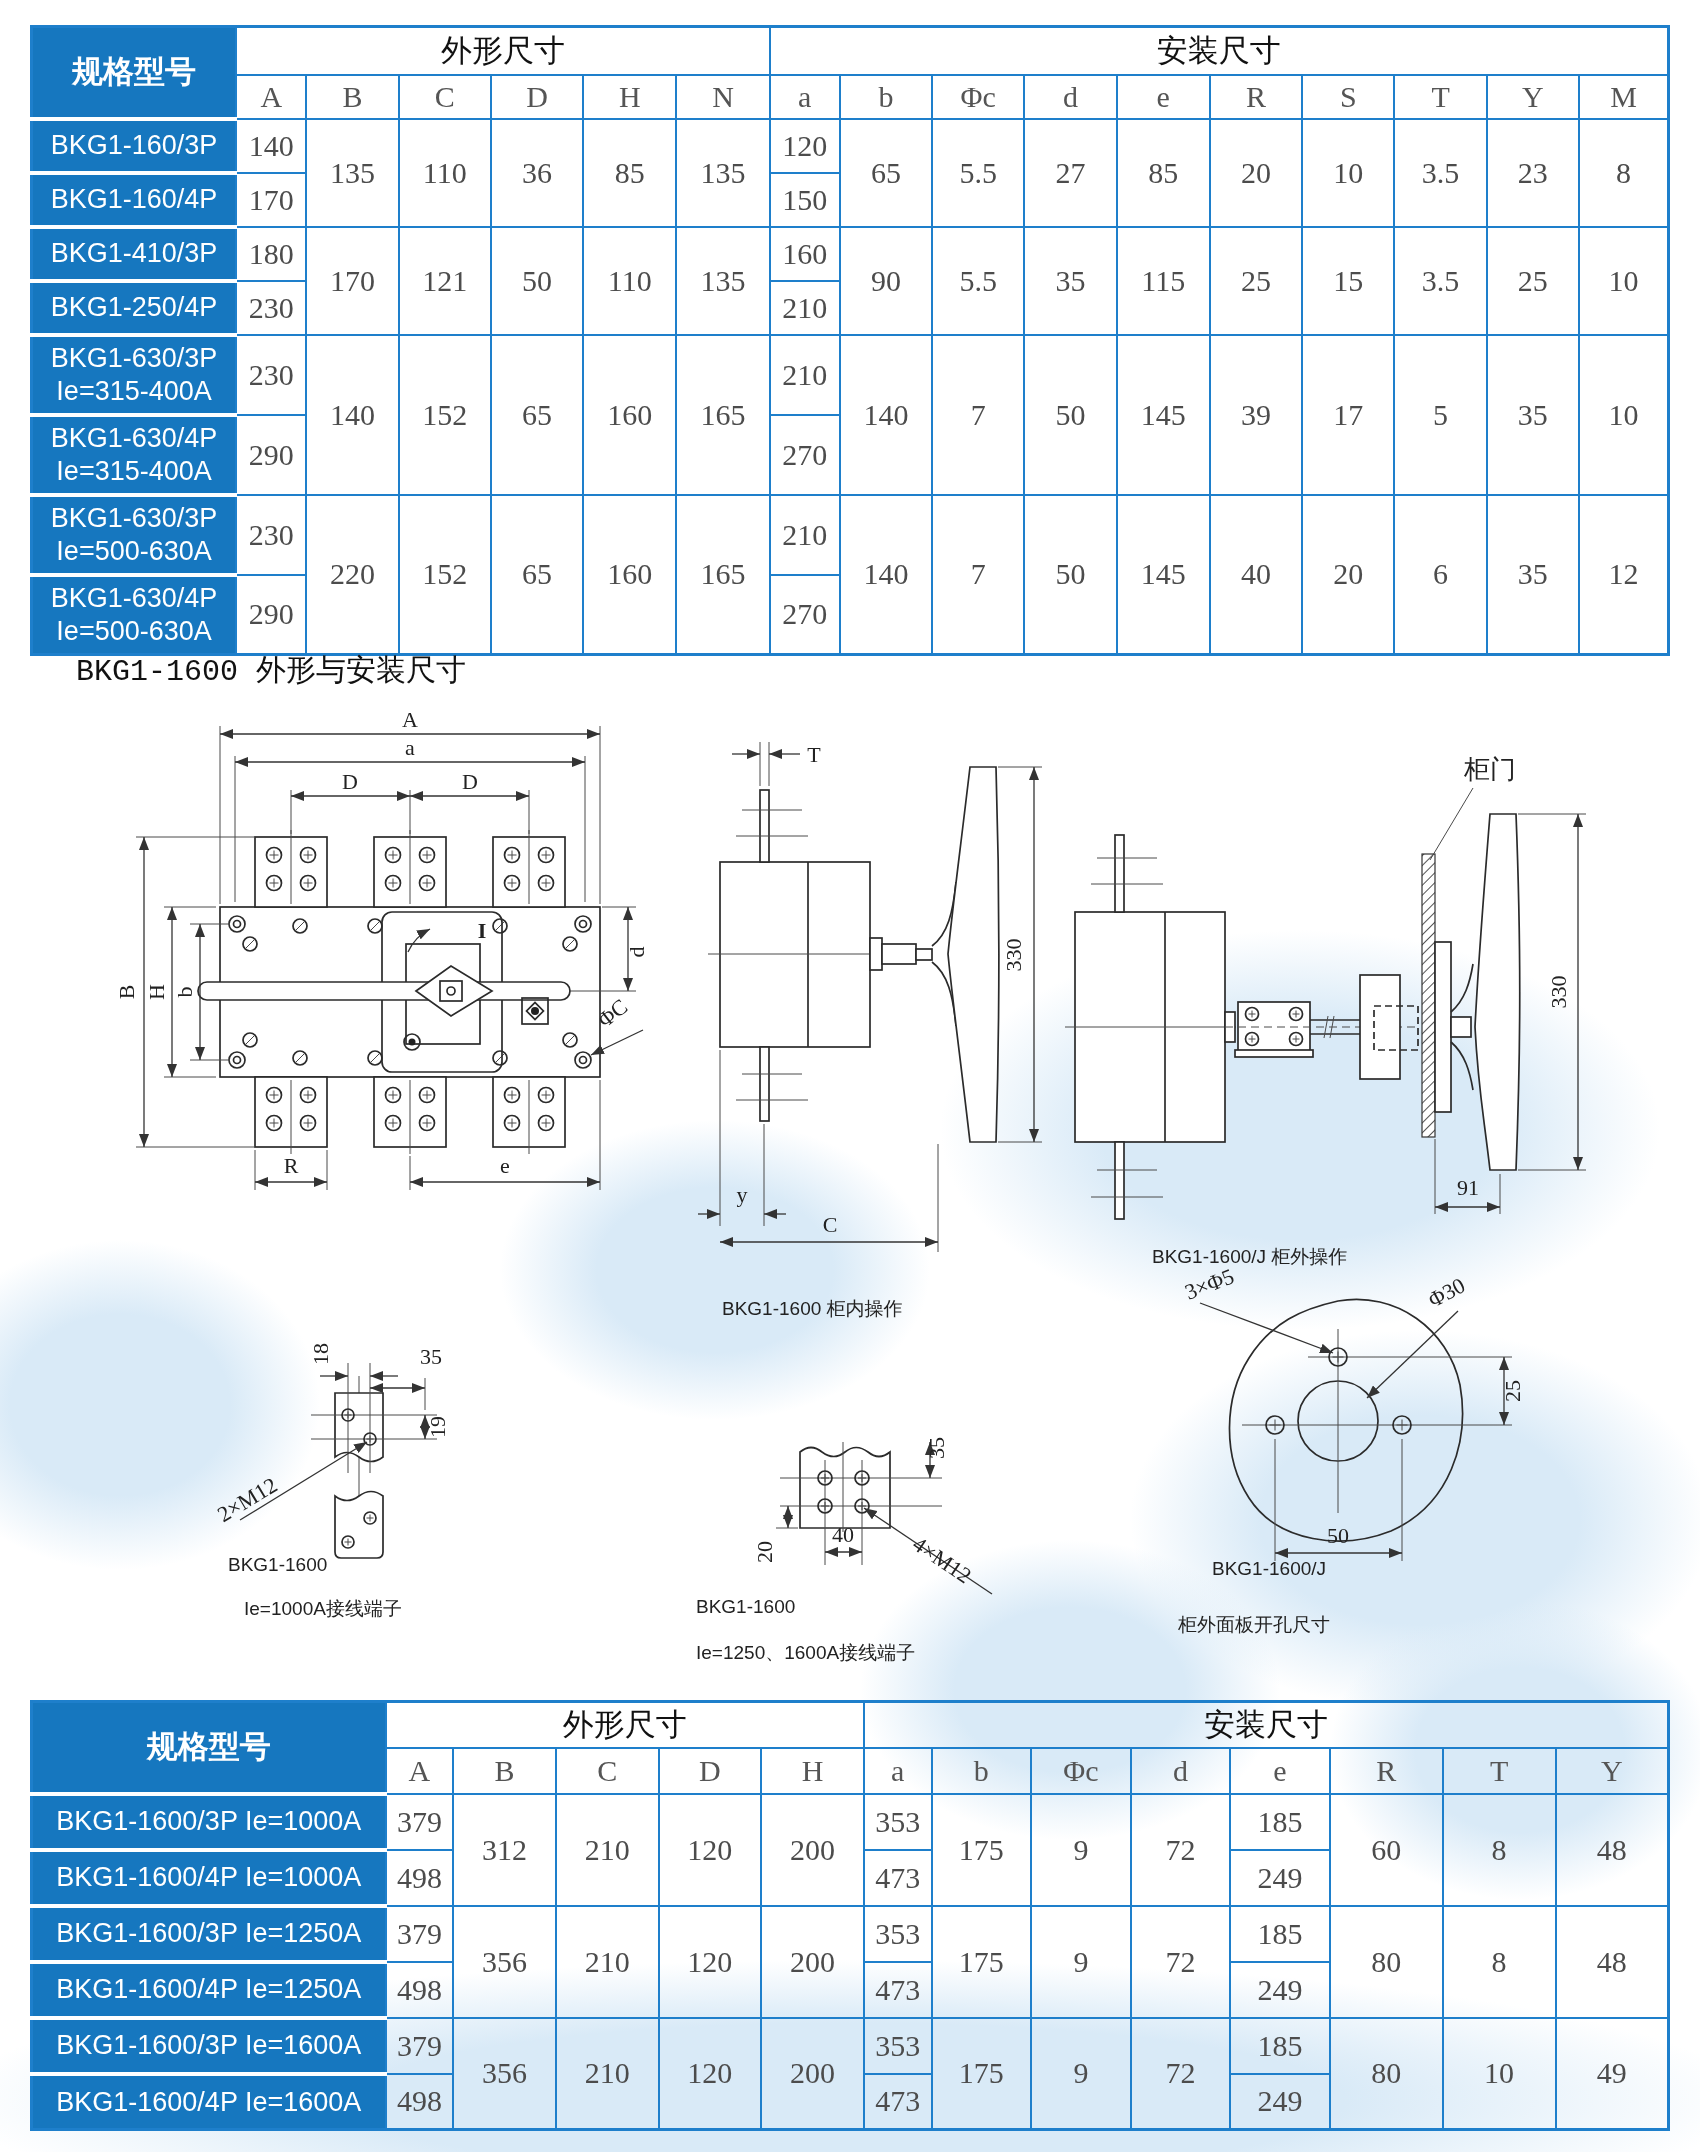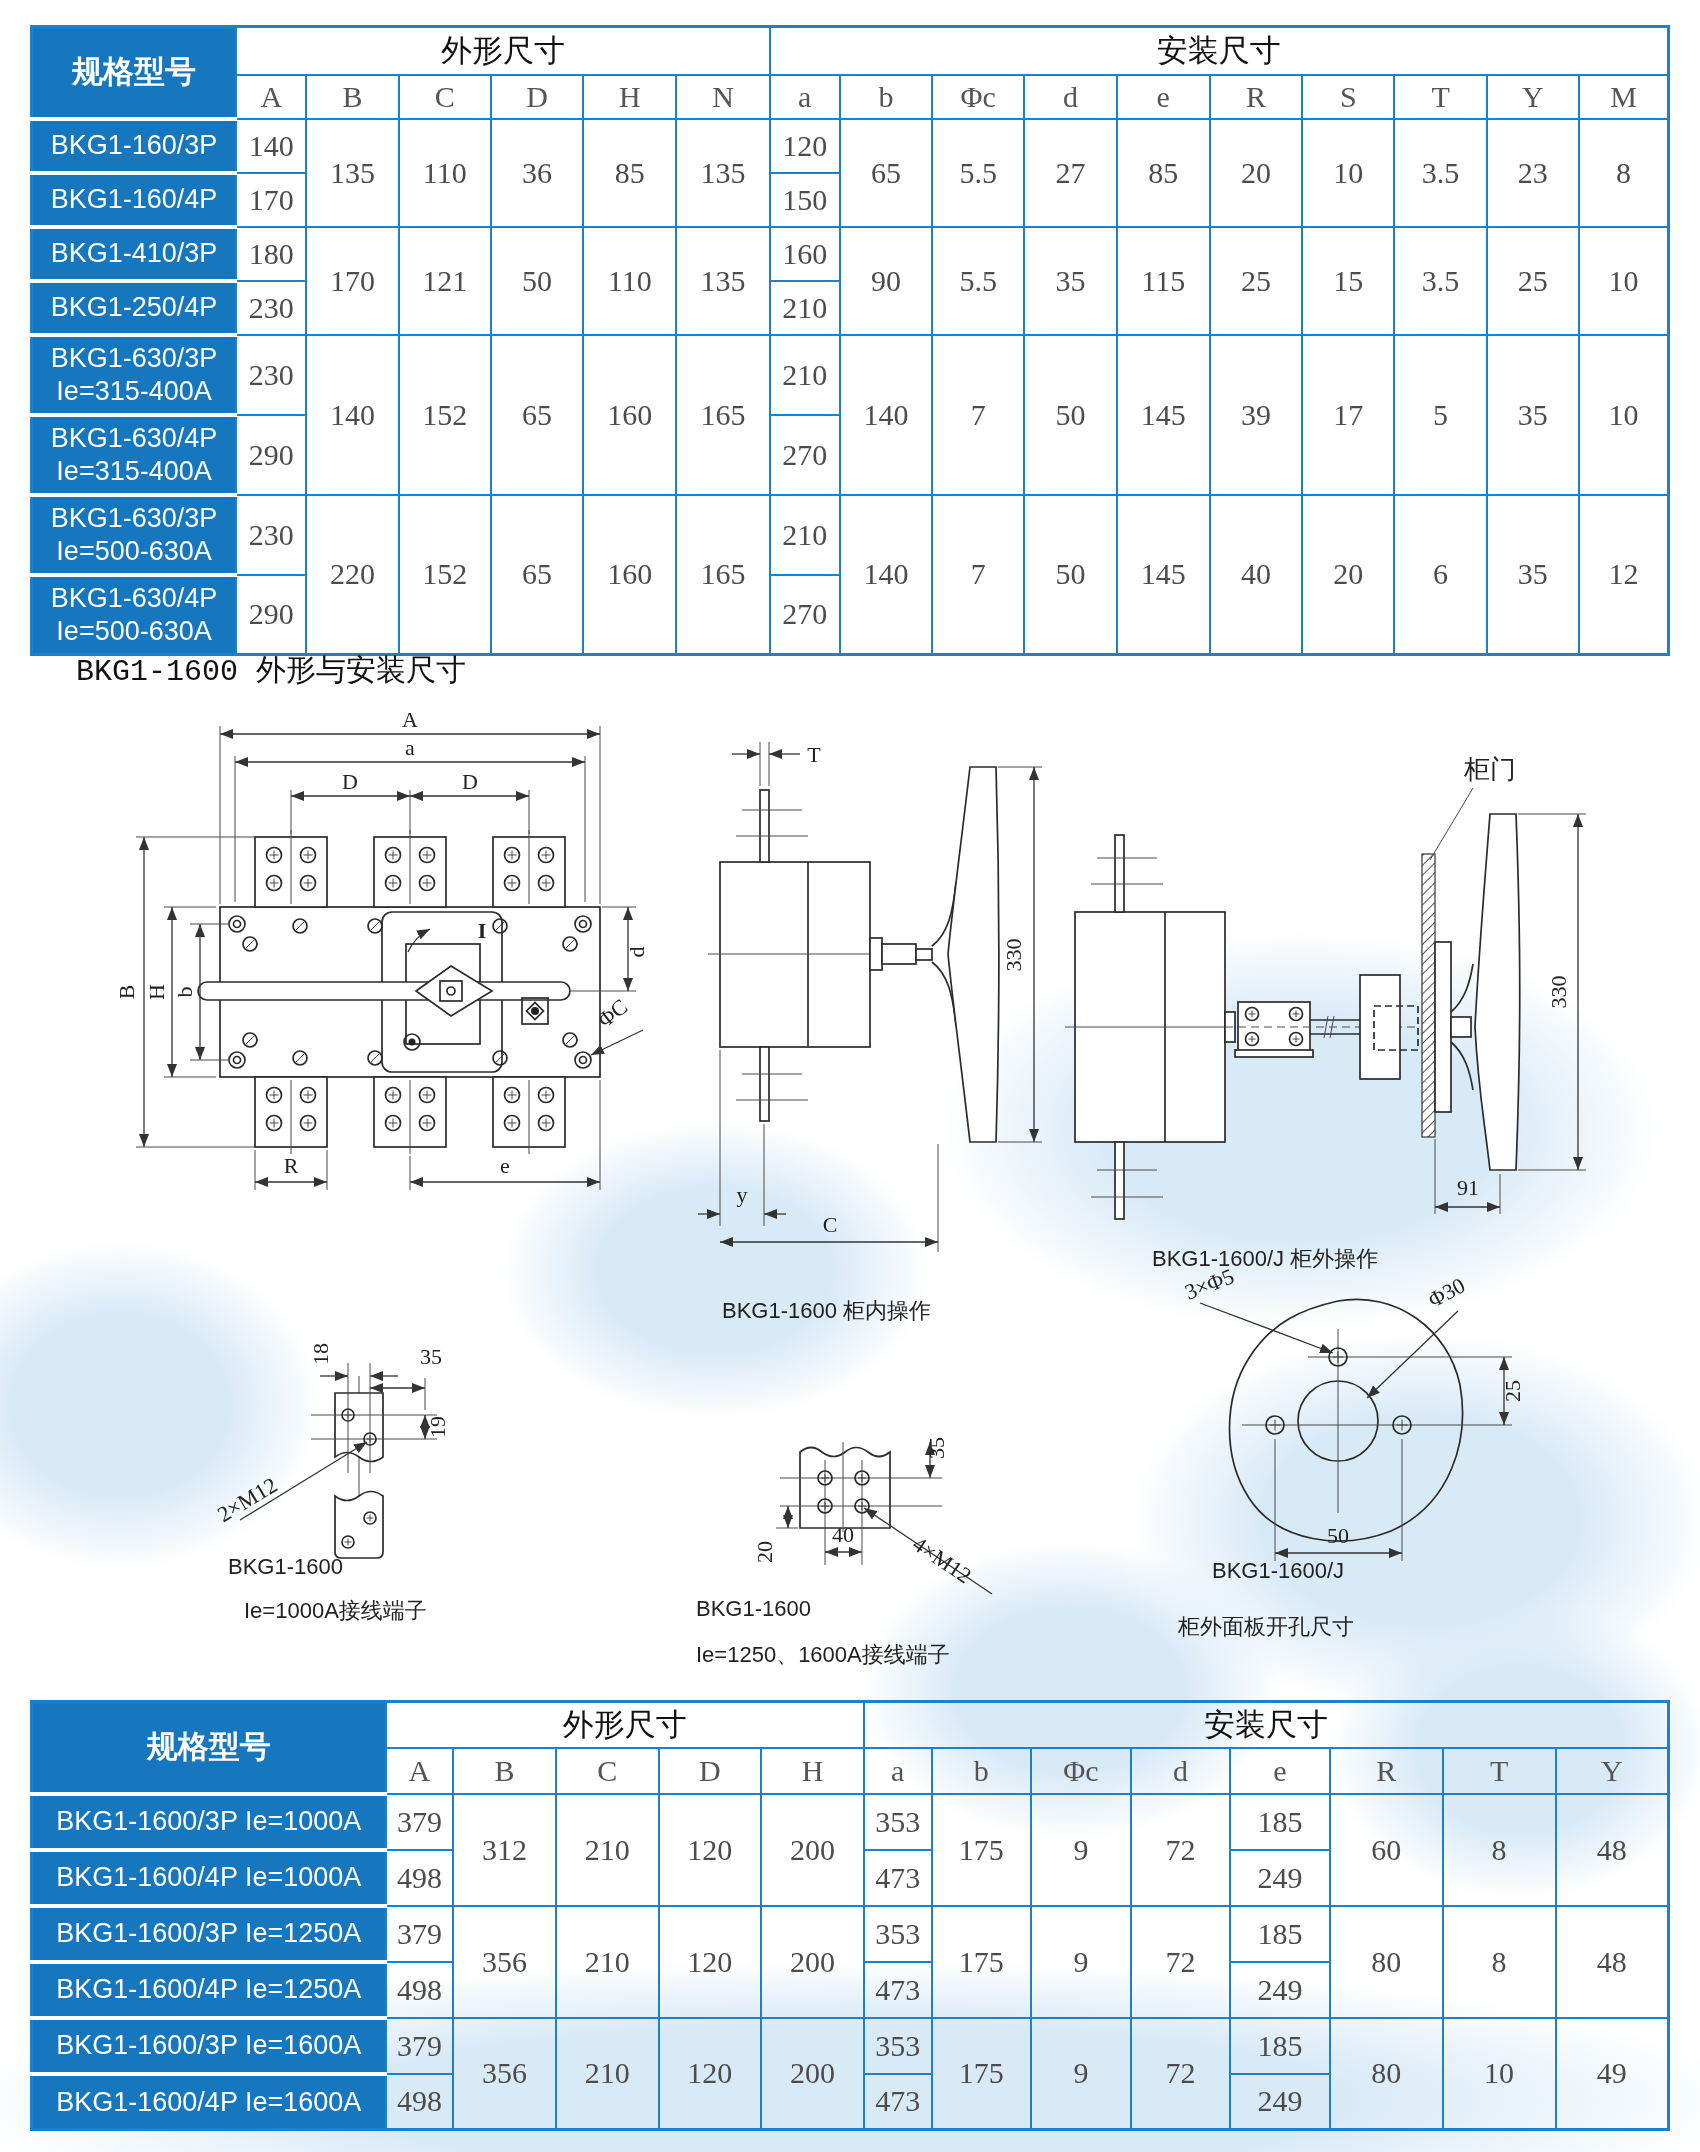--- a/index.html
+++ b/index.html
@@ -18,21 +18,21 @@
                 border-bottom:4px solid #fff;line-height:1.2;}
   .tbl td.model.last{border-bottom:3px solid #1e7fcb;}
   .tbl .ghead{font-family:"Liberation Serif","DejaVu Serif",serif;font-size:31px;
               color:#111;font-weight:normal;background:transparent;}
   .tbl .lh{font-family:"Liberation Serif","DejaVu Serif",serif;font-size:30px;
            color:#555;font-weight:normal;}
   .tbl .num{font-family:"Liberation Serif","DejaVu Serif",serif;font-size:30px;color:#4c4c4c;}
   
   .sec-title{position:absolute;z-index:2;left:76px;top:650px;
              font-family:Liberation Mono, monospace;font-size:30px;color:#111;}
-  .cap{position:absolute;z-index:3;font-size:22px;color:#222;}
+  .cap{position:absolute;z-index:3;font-size:19px;color:#222;}
   
   svg.dwg{position:absolute;z-index:2;overflow:visible;}
   .dwg .s{stroke:#2b2b2b;stroke-width:1.7;fill:none;}
   .dwg .sf{stroke:#2b2b2b;stroke-width:1.7;fill:#fff;}
   .dwg .sfo{stroke:#2b2b2b;stroke-width:1.7;fill:none;}
   .dwg .thin{stroke:#4a4a4a;stroke-width:1;fill:none;}
   .dwg .dash{stroke:#4a4a4a;stroke-width:1;stroke-dasharray:8 5;fill:none;}
   .dwg .dim{stroke:#333;stroke-width:1.3;fill:none;}
   .dwg text.d{font:22px "Liberation Serif","DejaVu Serif",serif;fill:#222;text-anchor:middle;}
   .dwg text.cj{font:26px "Liberation Sans",sans-serif;fill:#222;text-anchor:middle;}

